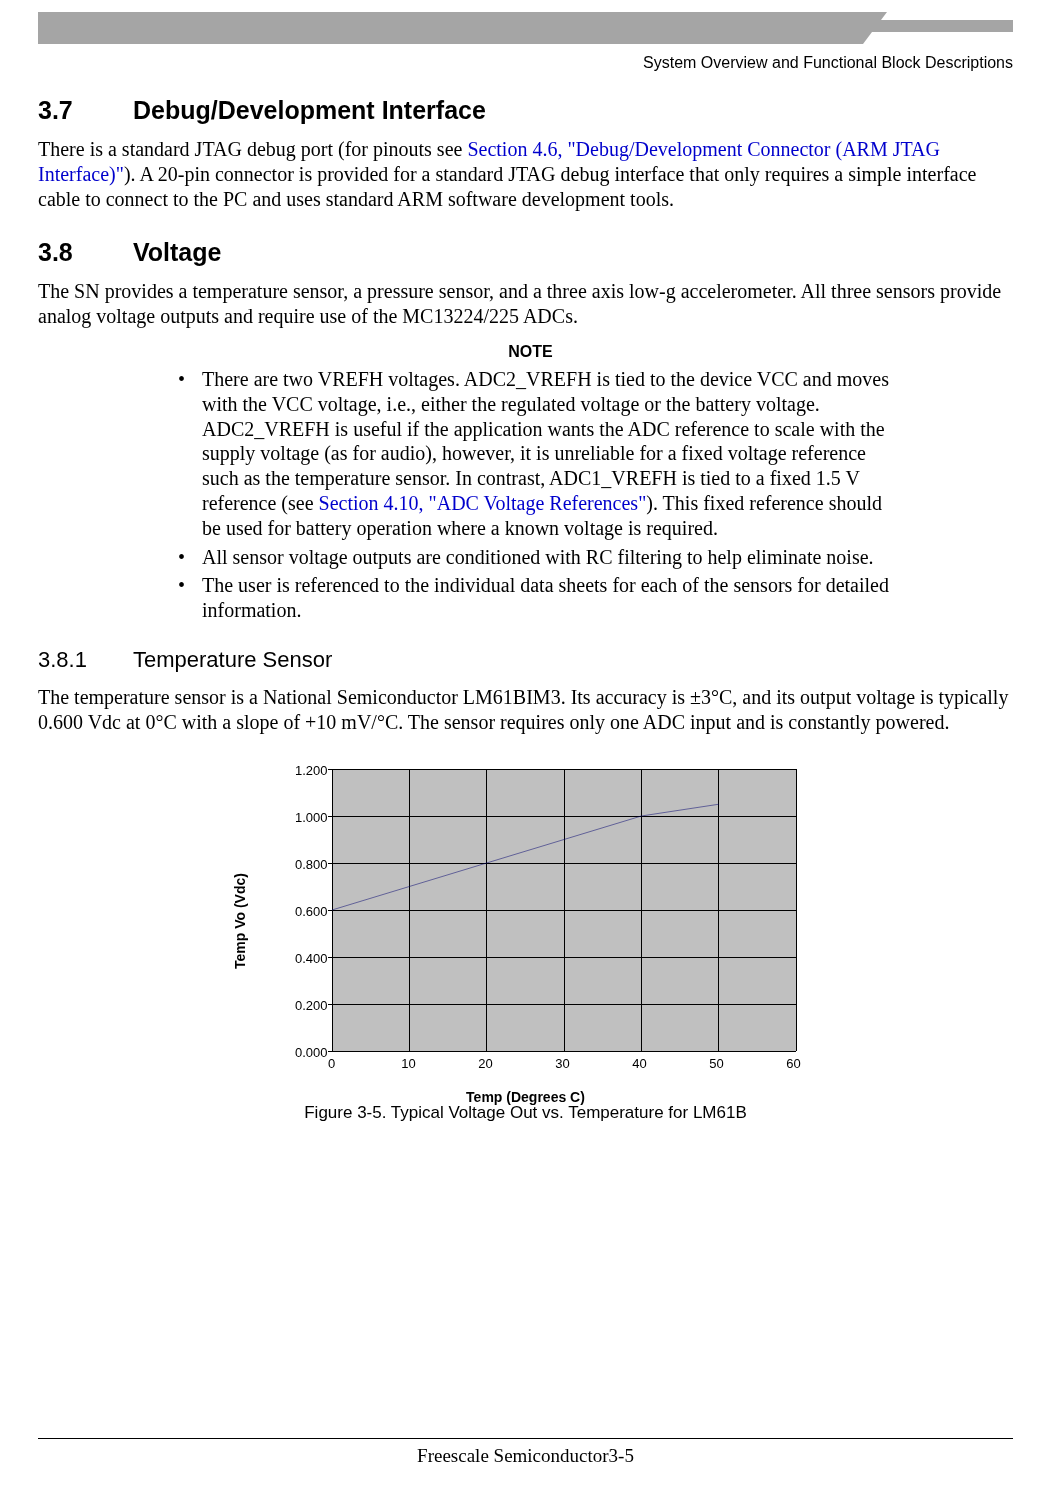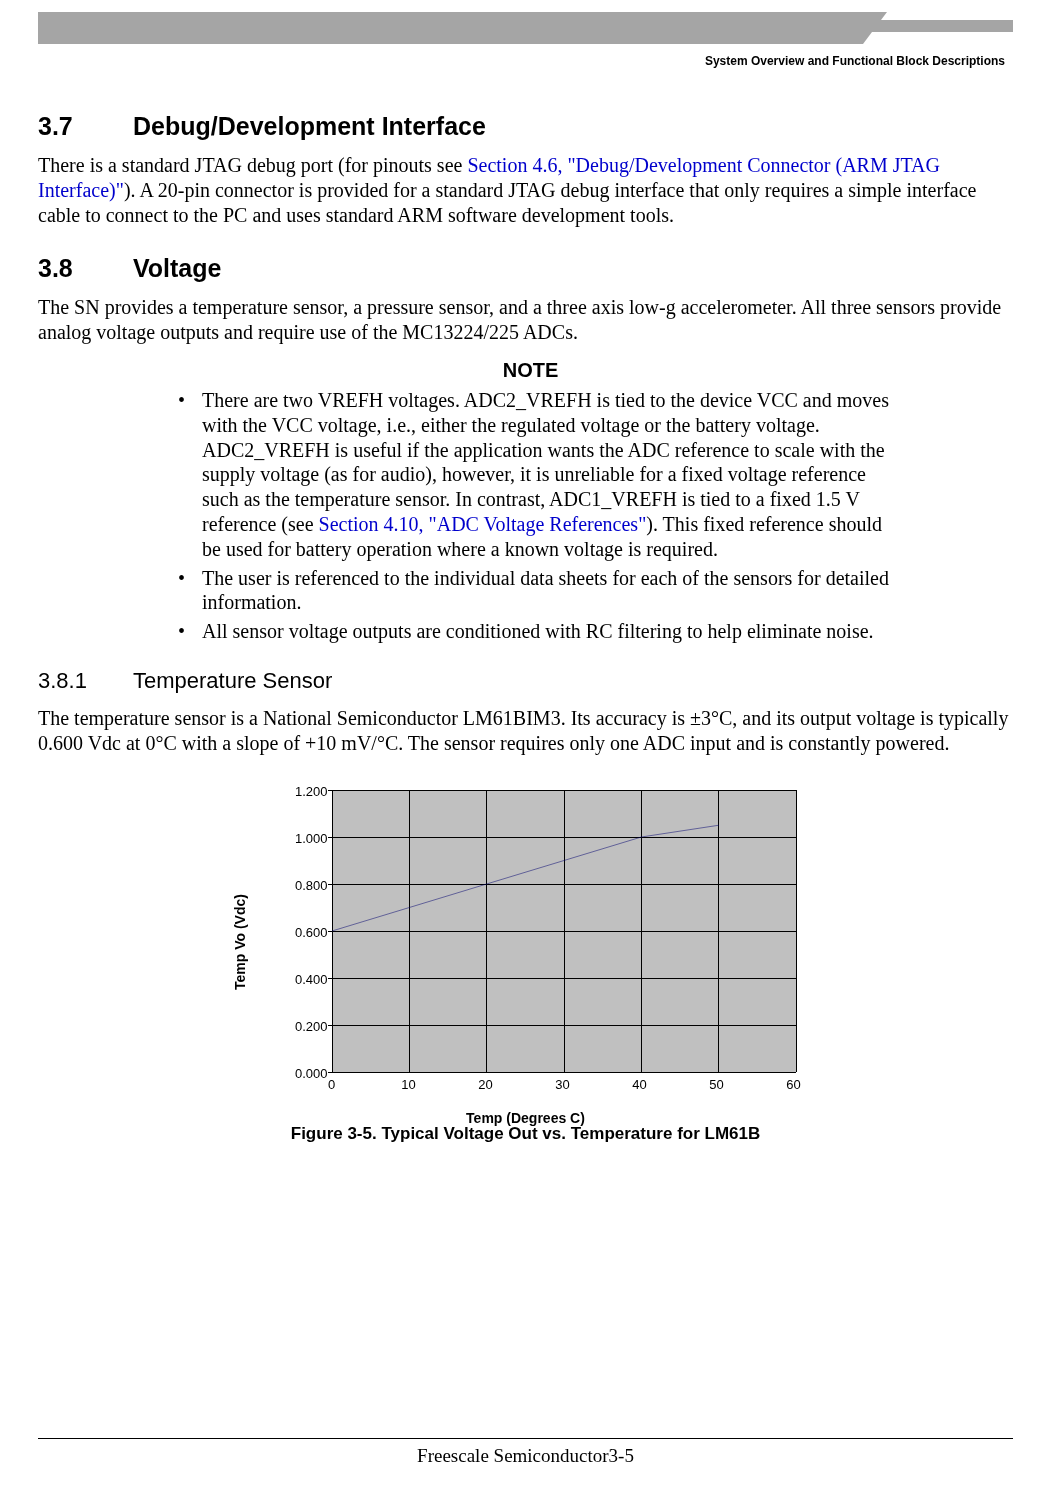--- a/index.html
+++ b/index.html
@@ -5,41 +5,41 @@
   * { box-sizing: border-box; margin: 0; padding: 0; }
   html, body { width: 1051px; background: #fff; font-family: "Times New Roman", Times, serif; color: #000; }
   body { position: relative; height: 1493px; }
 
   
   .top-bar-1 { position: absolute; left: 38px; top: 12px; right: 188px; height: 32px; background: #a5a5a5; }
   .top-bar-1::after { content: ""; position: absolute; right: -24px; top: 0; width: 0; height: 0; border-top: 32px solid #a5a5a5; border-right: 24px solid transparent; }
   .top-bar-2 { position: absolute; right: 38px; top: 20px; width: 160px; height: 12px; background: #a5a5a5; }
   .top-bar-2::before { content: ""; position: absolute; left: -12px; top: 0; width: 0; height: 0; border-bottom: 12px solid #a5a5a5; border-left: 12px solid transparent; }
 
-  .header-right { position: absolute; right: 46px; top: 54px; font-family: Arial, Helvetica, sans-serif; font-size: 12px; font-weight: bold; }
+  .header-right { position: absolute; right: 38px; top: 54px; font-family: Arial, Helvetica, sans-serif; font-size: 16px; font-weight: normal; }
 
-  .content { position: absolute; left: 38px; right: 38px; top: 104px; }
+  .content { position: absolute; left: 38px; right: 38px; top: 88px; }
 
   h2.section { font-family: Arial, Helvetica, sans-serif; font-size: 25px; font-weight: bold; margin-top: 8px; margin-bottom: 12px; }
   h2.section .num { display: inline-block; width: 95px; }
 
   h3.subsection { font-family: Arial, Helvetica, sans-serif; font-size: 22px; font-weight: normal; margin-top: 24px; margin-bottom: 12px; }
   h3.subsection .num { display: inline-block; width: 95px; }
 
   p.body { font-size: 20px; line-height: 1.25; margin-bottom: 10px; text-align: left; }
   a.xref { color: #0000cc; text-decoration: none; }
 
   .note-block { margin-left: 130px; margin-right: 120px; margin-top: 14px; margin-bottom: 6px; }
-  .note-title { font-family: Arial, Helvetica, sans-serif; font-weight: bold; text-align: center; font-size: 20px; margin-bottom: 6px; }
+  .note-title { font-family: Arial, Helvetica, sans-serif; font-weight: bold; text-align: center; font-size: 16px; margin-bottom: 6px; }
   ul.note-list { list-style: none; padding: 0; }
   ul.note-list li { font-size: 20px; line-height: 1.24; margin-bottom: 4px; padding-left: 34px; position: relative; }
   ul.note-list li::before { content: "•"; position: absolute; left: 10px; top: 0; }
 
   .figure-wrap { width: 100%; text-align: center; margin-top: 26px; }
-  .figure-caption { font-family: Arial, Helvetica, sans-serif; font-weight: bold; font-size: 17px; margin-top: 18px; }
+  .figure-caption { font-family: Arial, Helvetica, sans-serif; font-weight: normal; font-size: 17px; margin-top: 18px; }
 
   
   .chart-container { display: inline-block; position: relative; width: 560px; height: 320px; }
   .chart-ylabel { position: absolute; left: -6px; top: 50%; transform: translate(-50%, -50%) rotate(-90deg); font-family: Arial, Helvetica, sans-serif; font-size: 14px; font-weight: bold; white-space: nowrap; }
   .chart-xlabel { position: absolute; left: 0; right: 0; bottom: -24px; font-family: Arial, Helvetica, sans-serif; font-size: 14px; font-weight: bold; }
   .plot-area { position: absolute; left: 86px; right: 10px; top: 8px; bottom: 30px; background: #c0c0c0; }
   .gridline-h { position: absolute; left: 0; right: 0; height: 1px; background: #000; }
   .gridline-v { position: absolute; top: 0; bottom: 0; width: 1px; background: #000; }
   .ytick { position: absolute; left: 36px; width: 46px; text-align: right; font-family: Arial, Helvetica, sans-serif; font-size: 13px; }
   .xtick { position: absolute; bottom: 10px; width: 40px; text-align: center; font-family: Arial, Helvetica, sans-serif; font-size: 13px; }
@@ -72,22 +72,22 @@
     <span class="num">3.8</span><span>Voltage</span>
   </h2>
   <p class="body">The SN provides a temperature sensor, a pressure sensor, and a three axis low-g accelerometer. All three sensors provide analog voltage outputs and require use of the MC13224/225 ADCs.</p>
 
   <div class="note-block">
     <div class="note-title">NOTE</div>
     <ul class="note-list">
       <li>
         <span>There are two VREFH voltages. ADC2_VREFH is tied to the device VCC and moves with the VCC voltage, i.e., either the regulated voltage or the battery voltage. ADC2_VREFH is useful if the application wants the ADC reference to scale with the supply voltage (as for audio), however, it is unreliable for a fixed voltage reference such as the temperature sensor. In contrast, ADC1_VREFH is tied to a fixed 1.5 V reference (see </span><a class="xref" href="#">Section 4.10, "ADC Voltage References"</a><span>). This fixed reference should be used for battery operation where a known voltage is required.</span>
       </li>
+      <li>All sensor voltage outputs are conditioned with RC filtering to help eliminate noise.</li>
       <li>The user is referenced to the individual data sheets for each of the sensors for detailed information.</li>
-      <li>All sensor voltage outputs are conditioned with RC filtering to help eliminate noise.</li>
     </ul>
   </div>
 
   <h3 class="subsection">
     <span class="num">3.8.1</span><span>Temperature Sensor</span>
   </h3>
   <p class="body">The temperature sensor is a National Semiconductor LM61BIM3. Its accuracy is ±3°C, and its output voltage is typically 0.600 Vdc at 0°C with a slope of +10 mV/°C. The sensor requires only one ADC input and is constantly powered.</p>
 
   <div class="figure-wrap">
     <div class="chart-container">

